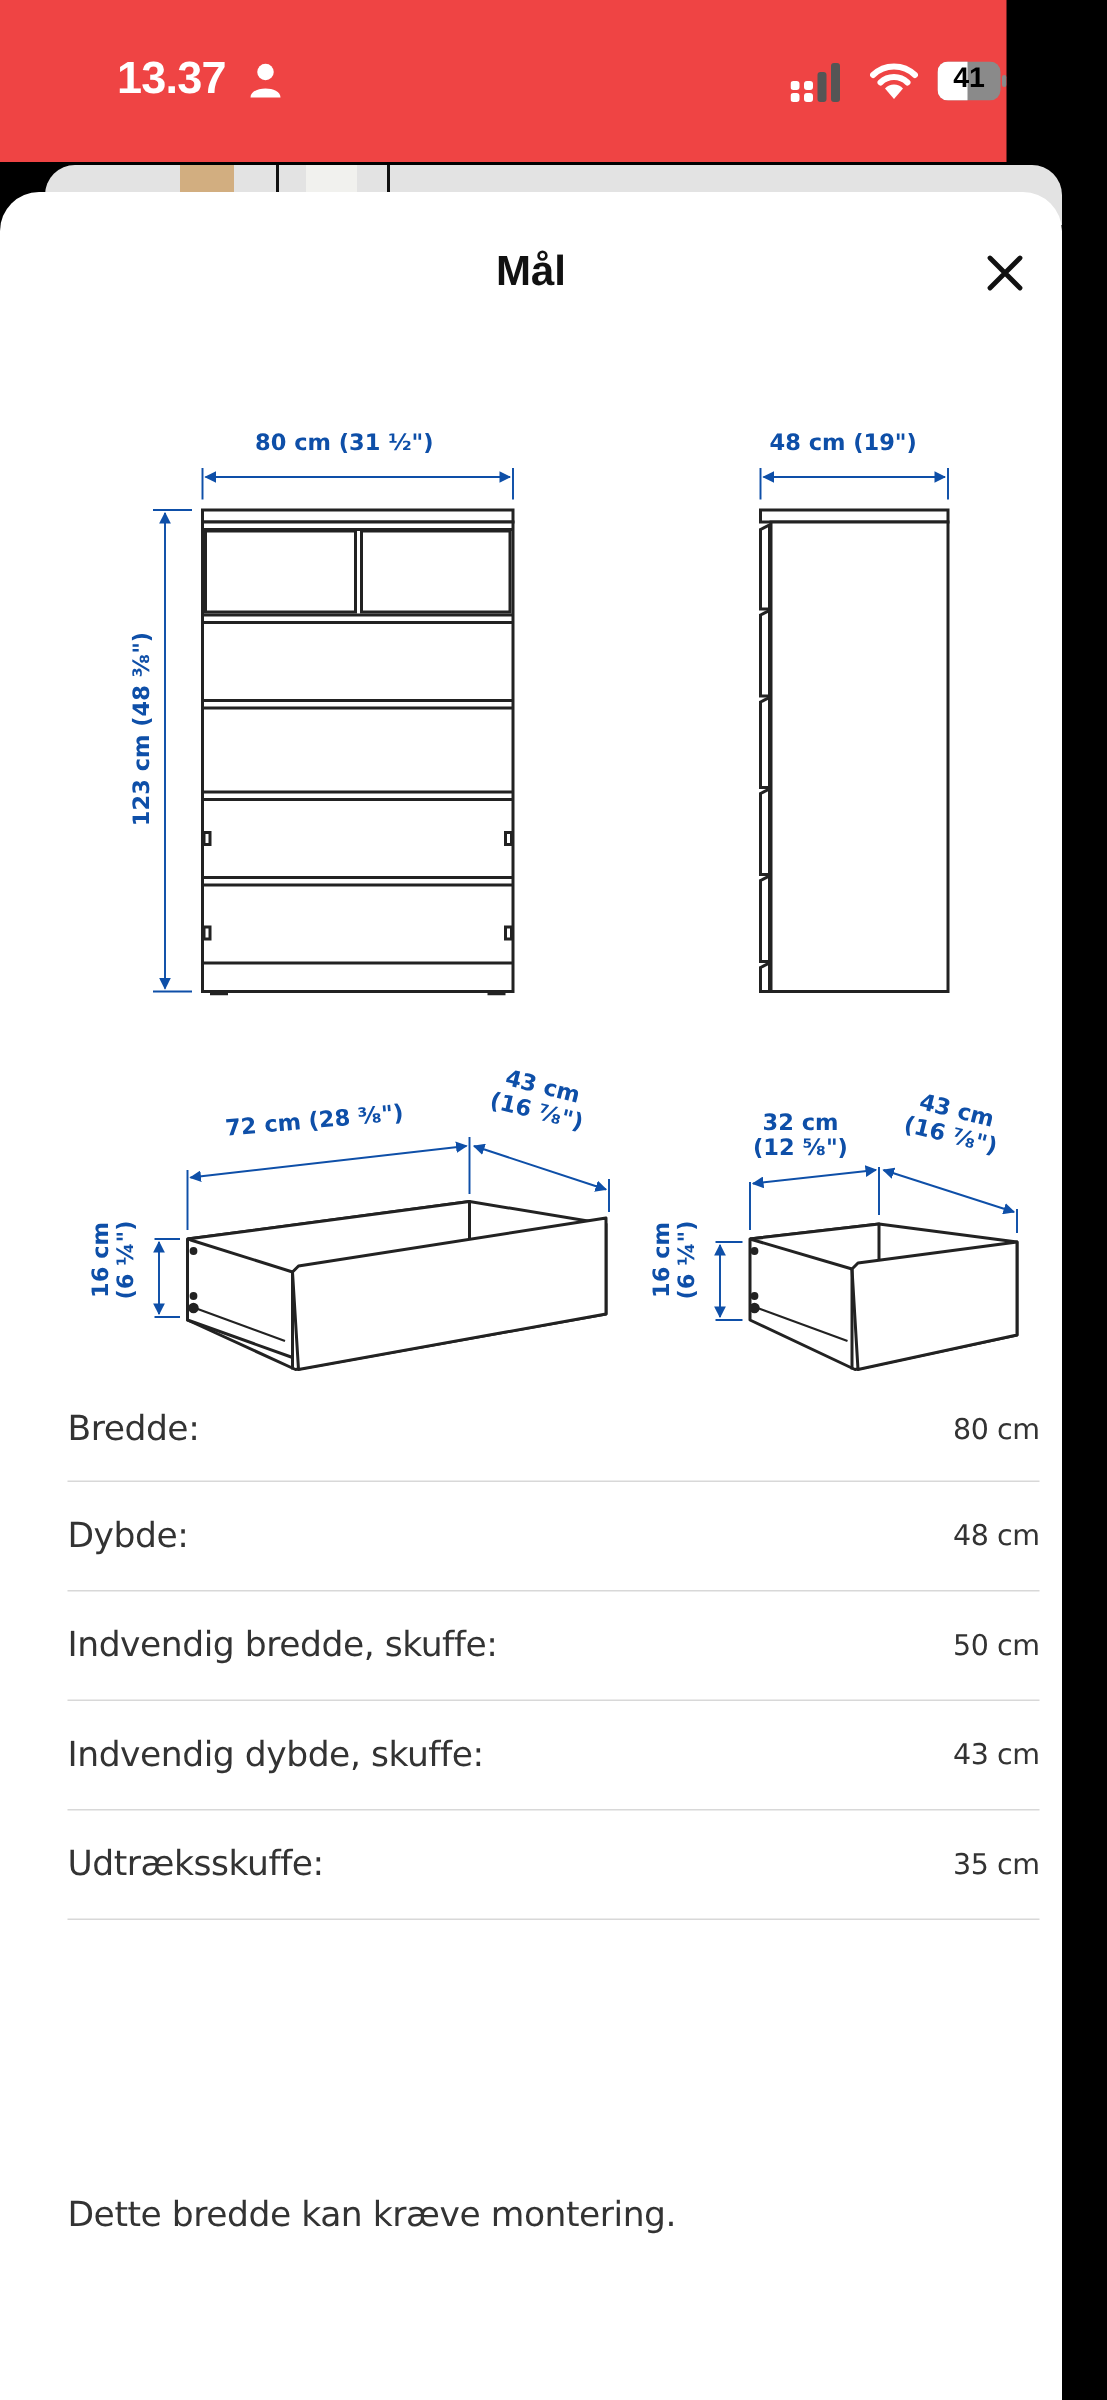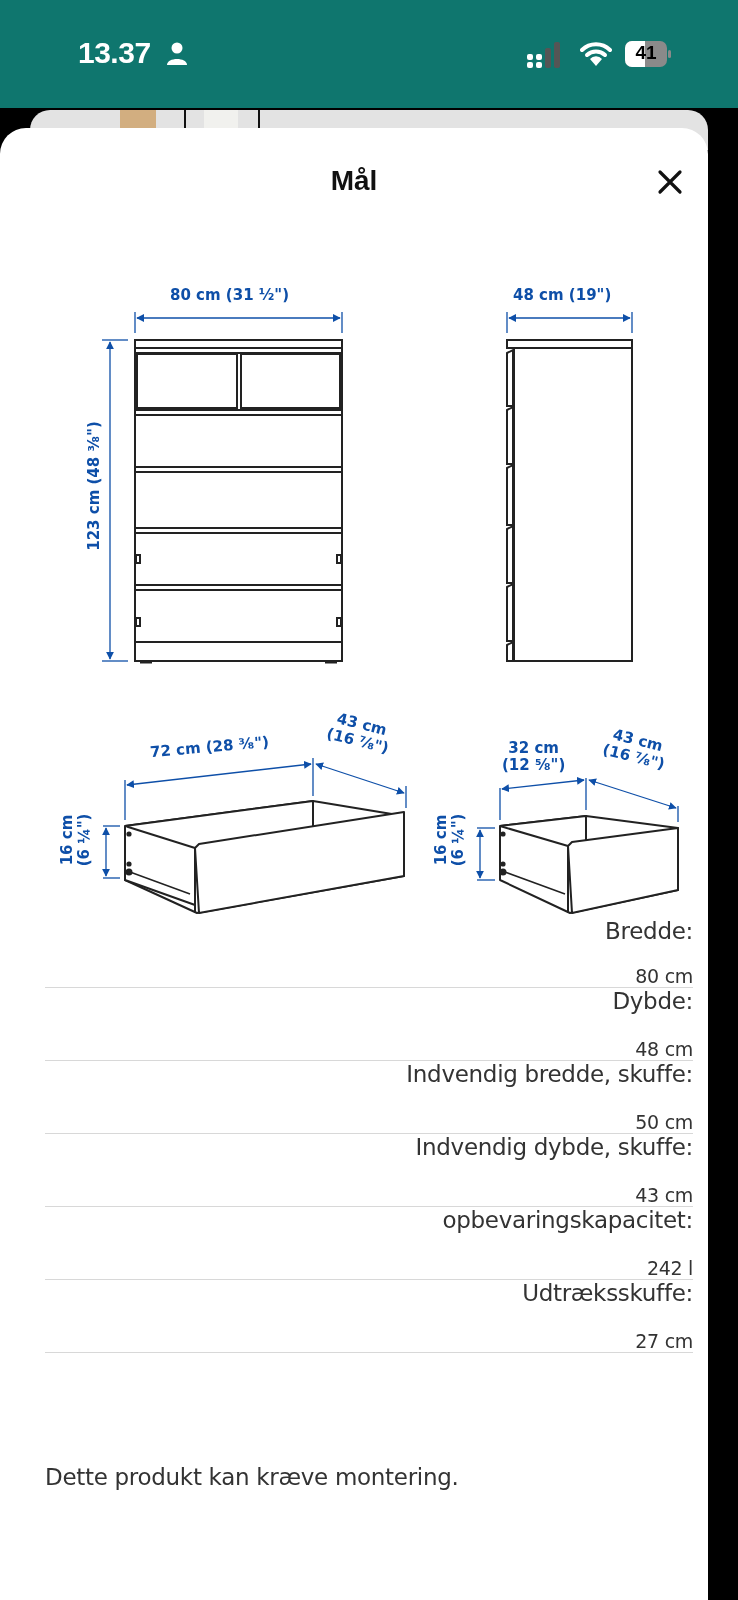--- a/index.html
+++ b/index.html
@@ -1,19 +1,19 @@
 <!DOCTYPE html>
 <html><head>
 <meta charset="utf-8">
 <style>
   * { box-sizing: border-box; margin: 0; padding: 0; }
   html, body { width: 738px; height: 1600px; background: #000; overflow: hidden; }
   body { position: relative; font-family: "Liberation Sans", "DejaVu Sans", sans-serif; }
 
-  .status-bar { position: absolute; left: 0; top: 0; width: 738px; height: 108px; background: #0f766e; color: #fff; }
+  .status-bar { position: absolute; left: 0; top: 0; width: 671px; height: 108px; background: #ef4444; color: #fff; }
   .status-time { position: absolute; left: 78px; top: 36px; font-size: 30px; font-weight: 600; letter-spacing: -0.5px; }
   .status-person { position: absolute; left: 166px; top: 42px; width: 22px; height: 24px; }
   .status-signal { position: absolute; left: 527px; top: 42px; width: 38px; height: 28px; }
   .status-wifi { position: absolute; left: 580px; top: 40px; width: 32px; height: 28px; }
   .status-battery { position: absolute; left: 625px; top: 41px; width: 46px; height: 26px; padding-left: 20px; }
 
   .behind-sheet { position: absolute; left: 30px; top: 110px; width: 678px; height: 40px; background: #e3e3e3; border-radius: 20px 20px 0 0; overflow: hidden; }
   .behind-sheet .img1 { position: absolute; left: 90px; top: 0; width: 36px; height: 40px; background: #d2ae80; }
   .behind-sheet .line1 { position: absolute; left: 154px; top: 0; width: 2px; height: 40px; background: #111; }
   .behind-sheet .img2 { position: absolute; left: 174px; top: 0; width: 34px; height: 40px; background: #f1f1ee; }
@@ -22,21 +22,21 @@
   .sheet { position: absolute; left: 0; top: 128px; width: 708px; height: 1472px; background: #fff; border-radius: 26px 26px 0 0; }
 
   .sheet-title { position: absolute; left: 0; right: 0; top: 37px; text-align: center; font-size: 28px; font-weight: 700; color: #111; }
   .close-button { position: absolute; left: 652px; top: 36px; width: 36px; height: 36px; cursor: pointer; }
 
   .diagram { position: absolute; left: 0; top: 0; width: 738px; height: 800px; pointer-events: none; }
   .diagram svg { position: absolute; left: 0; top: 0; }
   .dim-label { position: absolute; color: #0e4fa8; font-family: "DejaVu Sans", sans-serif; font-weight: 700; font-size: 15px; white-space: nowrap; line-height: 1.15; text-align: center; }
 
   .specs { position: absolute; left: 45px; top: 790px; width: 648px; }
-  .spec-row { display: flex; justify-content: space-between; align-items: flex-end; height: 73px; border-bottom: 1.5px solid #d8d8d8; font-size: 25px; color: #333; flex-direction: column; }
+  .spec-row { display: flex; justify-content: space-between; align-items: center; height: 73px; border-bottom: 1.5px solid #d8d8d8; font-size: 25px; color: #333; }
   .spec-row:first-child { height: 70px; }
   .spec-label { font-family: "DejaVu Sans", sans-serif; font-size: 23px; color: #333; letter-spacing: -0.3px; }
   .spec-value { font-family: "DejaVu Sans", sans-serif; font-size: 19px; color: #333; letter-spacing: -0.3px; }
 
   .assembly-note { position: absolute; left: 45px; top: 1336px; font-family: "DejaVu Sans", sans-serif; font-size: 23px; color: #333; letter-spacing: -0.3px; }
 </style>
 </head>
 <body>
 
 <div class="status-bar">
@@ -230,23 +230,19 @@
     </div>
     <div class="spec-row">
       <span class="spec-label">Indvendig bredde, skuffe:</span>
       <span class="spec-value">50 cm</span>
     </div>
     <div class="spec-row">
       <span class="spec-label">Indvendig dybde, skuffe:</span>
       <span class="spec-value">43 cm</span>
     </div>
     <div class="spec-row">
-      <span class="spec-label">opbevaringskapacitet:</span>
-      <span class="spec-value">242 l</span>
-    </div>
-    <div class="spec-row">
       <span class="spec-label">Udtræksskuffe:</span>
-      <span class="spec-value">27 cm</span>
+      <span class="spec-value">35 cm</span>
     </div>
   </div>
 
-  <div class="assembly-note">Dette produkt kan kræve montering.</div>
+  <div class="assembly-note">Dette bredde kan kræve montering.</div>
 </div>
 
 </body></html>

